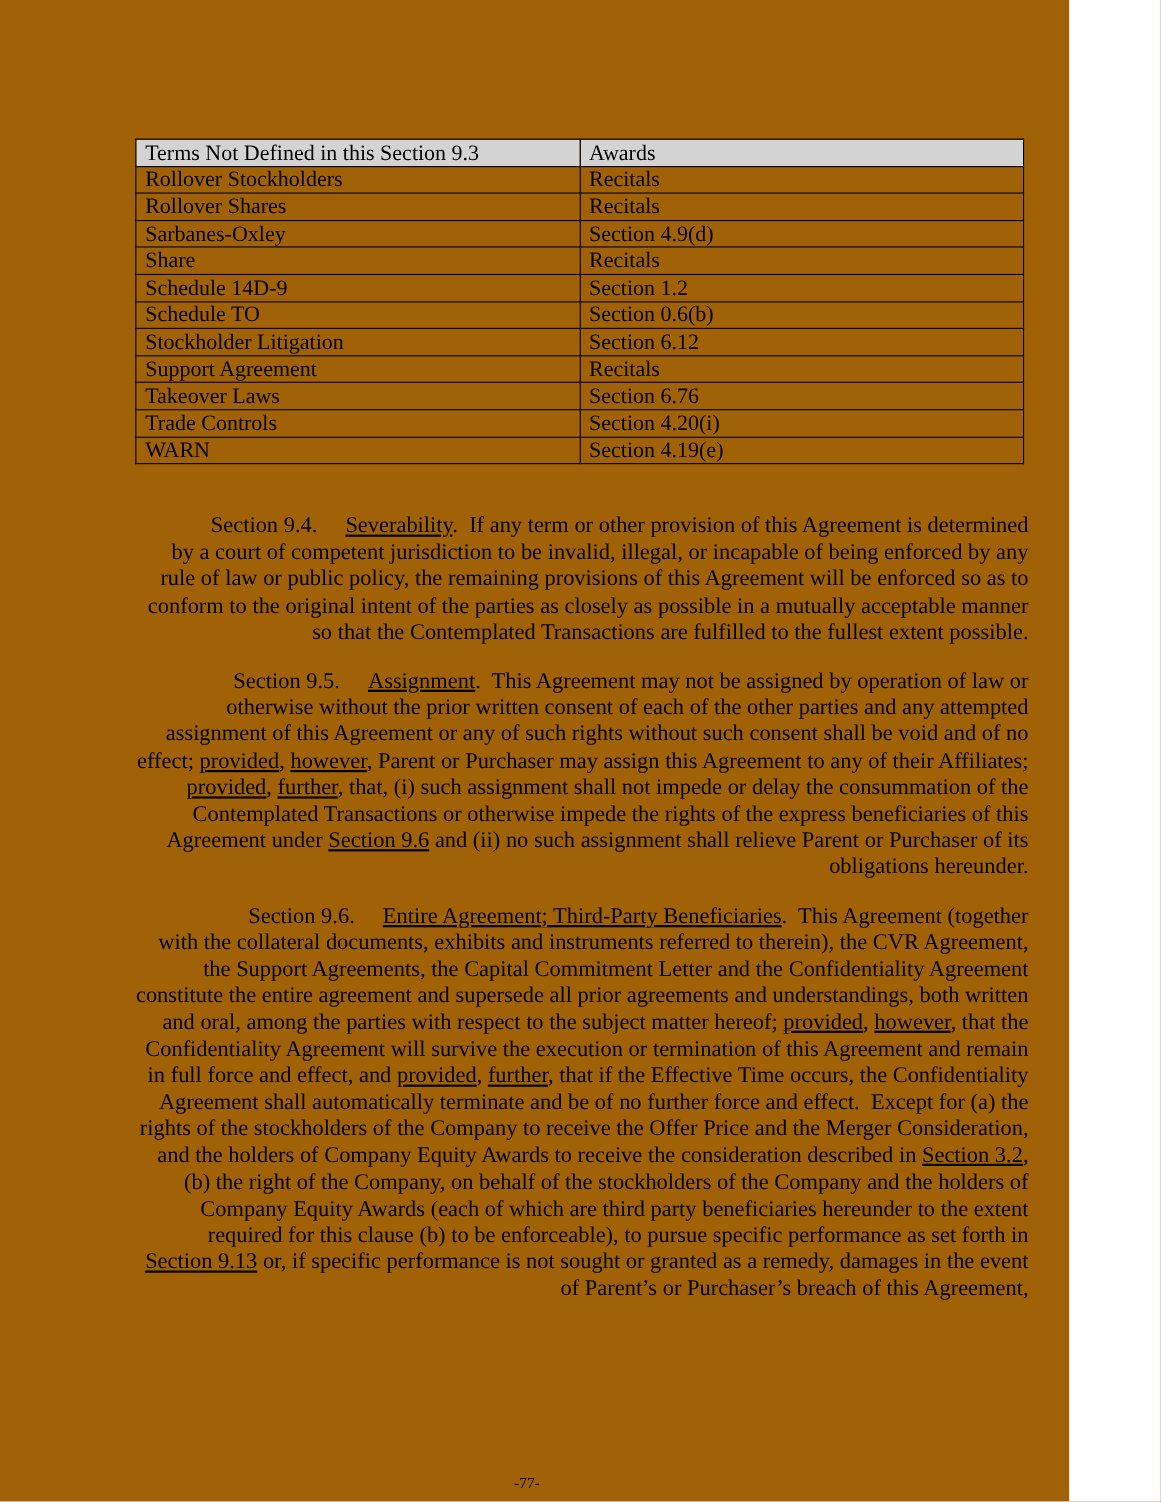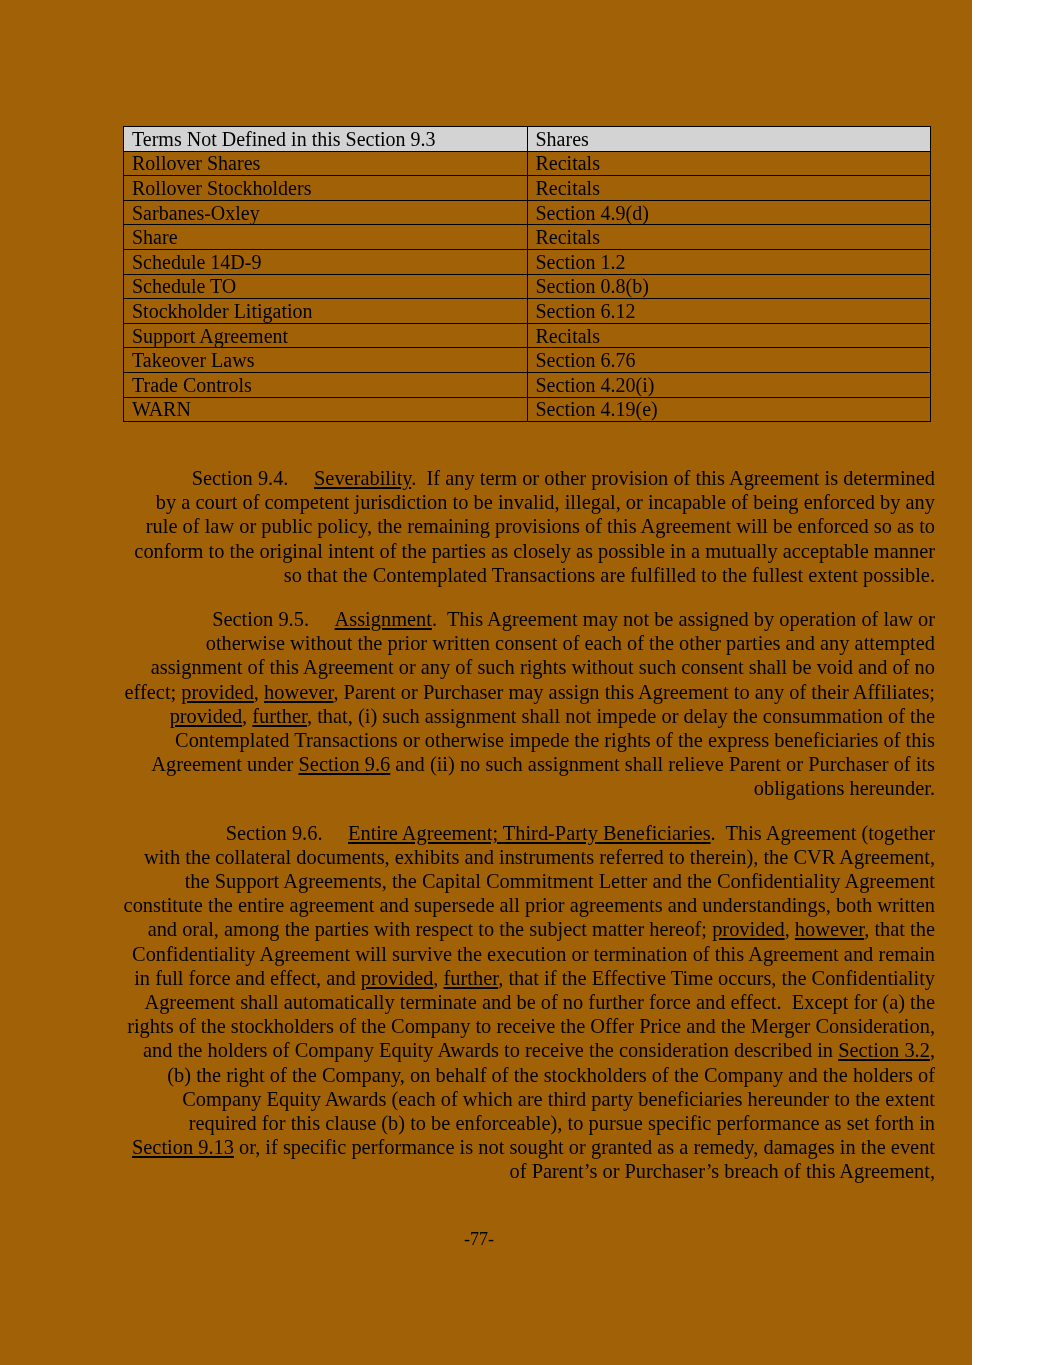--- a/index.html
+++ b/index.html
@@ -53,65 +53,65 @@
     margin: 0 0 20px 0;
     text-indent: 62px;
   }
   .u {
     text-decoration: underline;
   }
   .page-number {
     position: absolute;
     left: 0;
     right: 14px;
-    top: 1229px;
+    top: 1342px;
     text-align: center;
-    font-size: 18px;
+    font-size: 14px;
   }
 </style>
 </head>
 <body>
 
 <div class="page">
 
   <table class="terms-table">
     <colgroup>
         <col class="c1">
         <col class="c2">
       </colgroup>
     <thead>
       <tr>
         <th>Terms Not Defined in this Section 9.3</th>
-        <th>Shares</th>
+        <th>Awards</th>
       </tr>
     </thead>
     <tbody id="terms-tbody">
         <tr>
-          <td>Rollover Shares</td>
+          <td>Rollover Stockholders</td>
           <td>Recitals</td>
         </tr>
         <tr>
-          <td>Rollover Stockholders</td>
+          <td>Rollover Shares</td>
           <td>Recitals</td>
         </tr>
         <tr>
           <td>Sarbanes-Oxley</td>
           <td>Section 4.9(d)</td>
         </tr>
         <tr>
           <td>Share</td>
           <td>Recitals</td>
         </tr>
         <tr>
           <td>Schedule 14D-9</td>
           <td>Section 1.2</td>
         </tr>
         <tr>
           <td>Schedule TO</td>
-          <td>Section 0.8(b)</td>
+          <td>Section 0.6(b)</td>
         </tr>
         <tr>
           <td>Stockholder Litigation</td>
           <td>Section 6.12</td>
         </tr>
         <tr>
           <td>Support Agreement</td>
           <td>Recitals</td>
         </tr>
         <tr>

